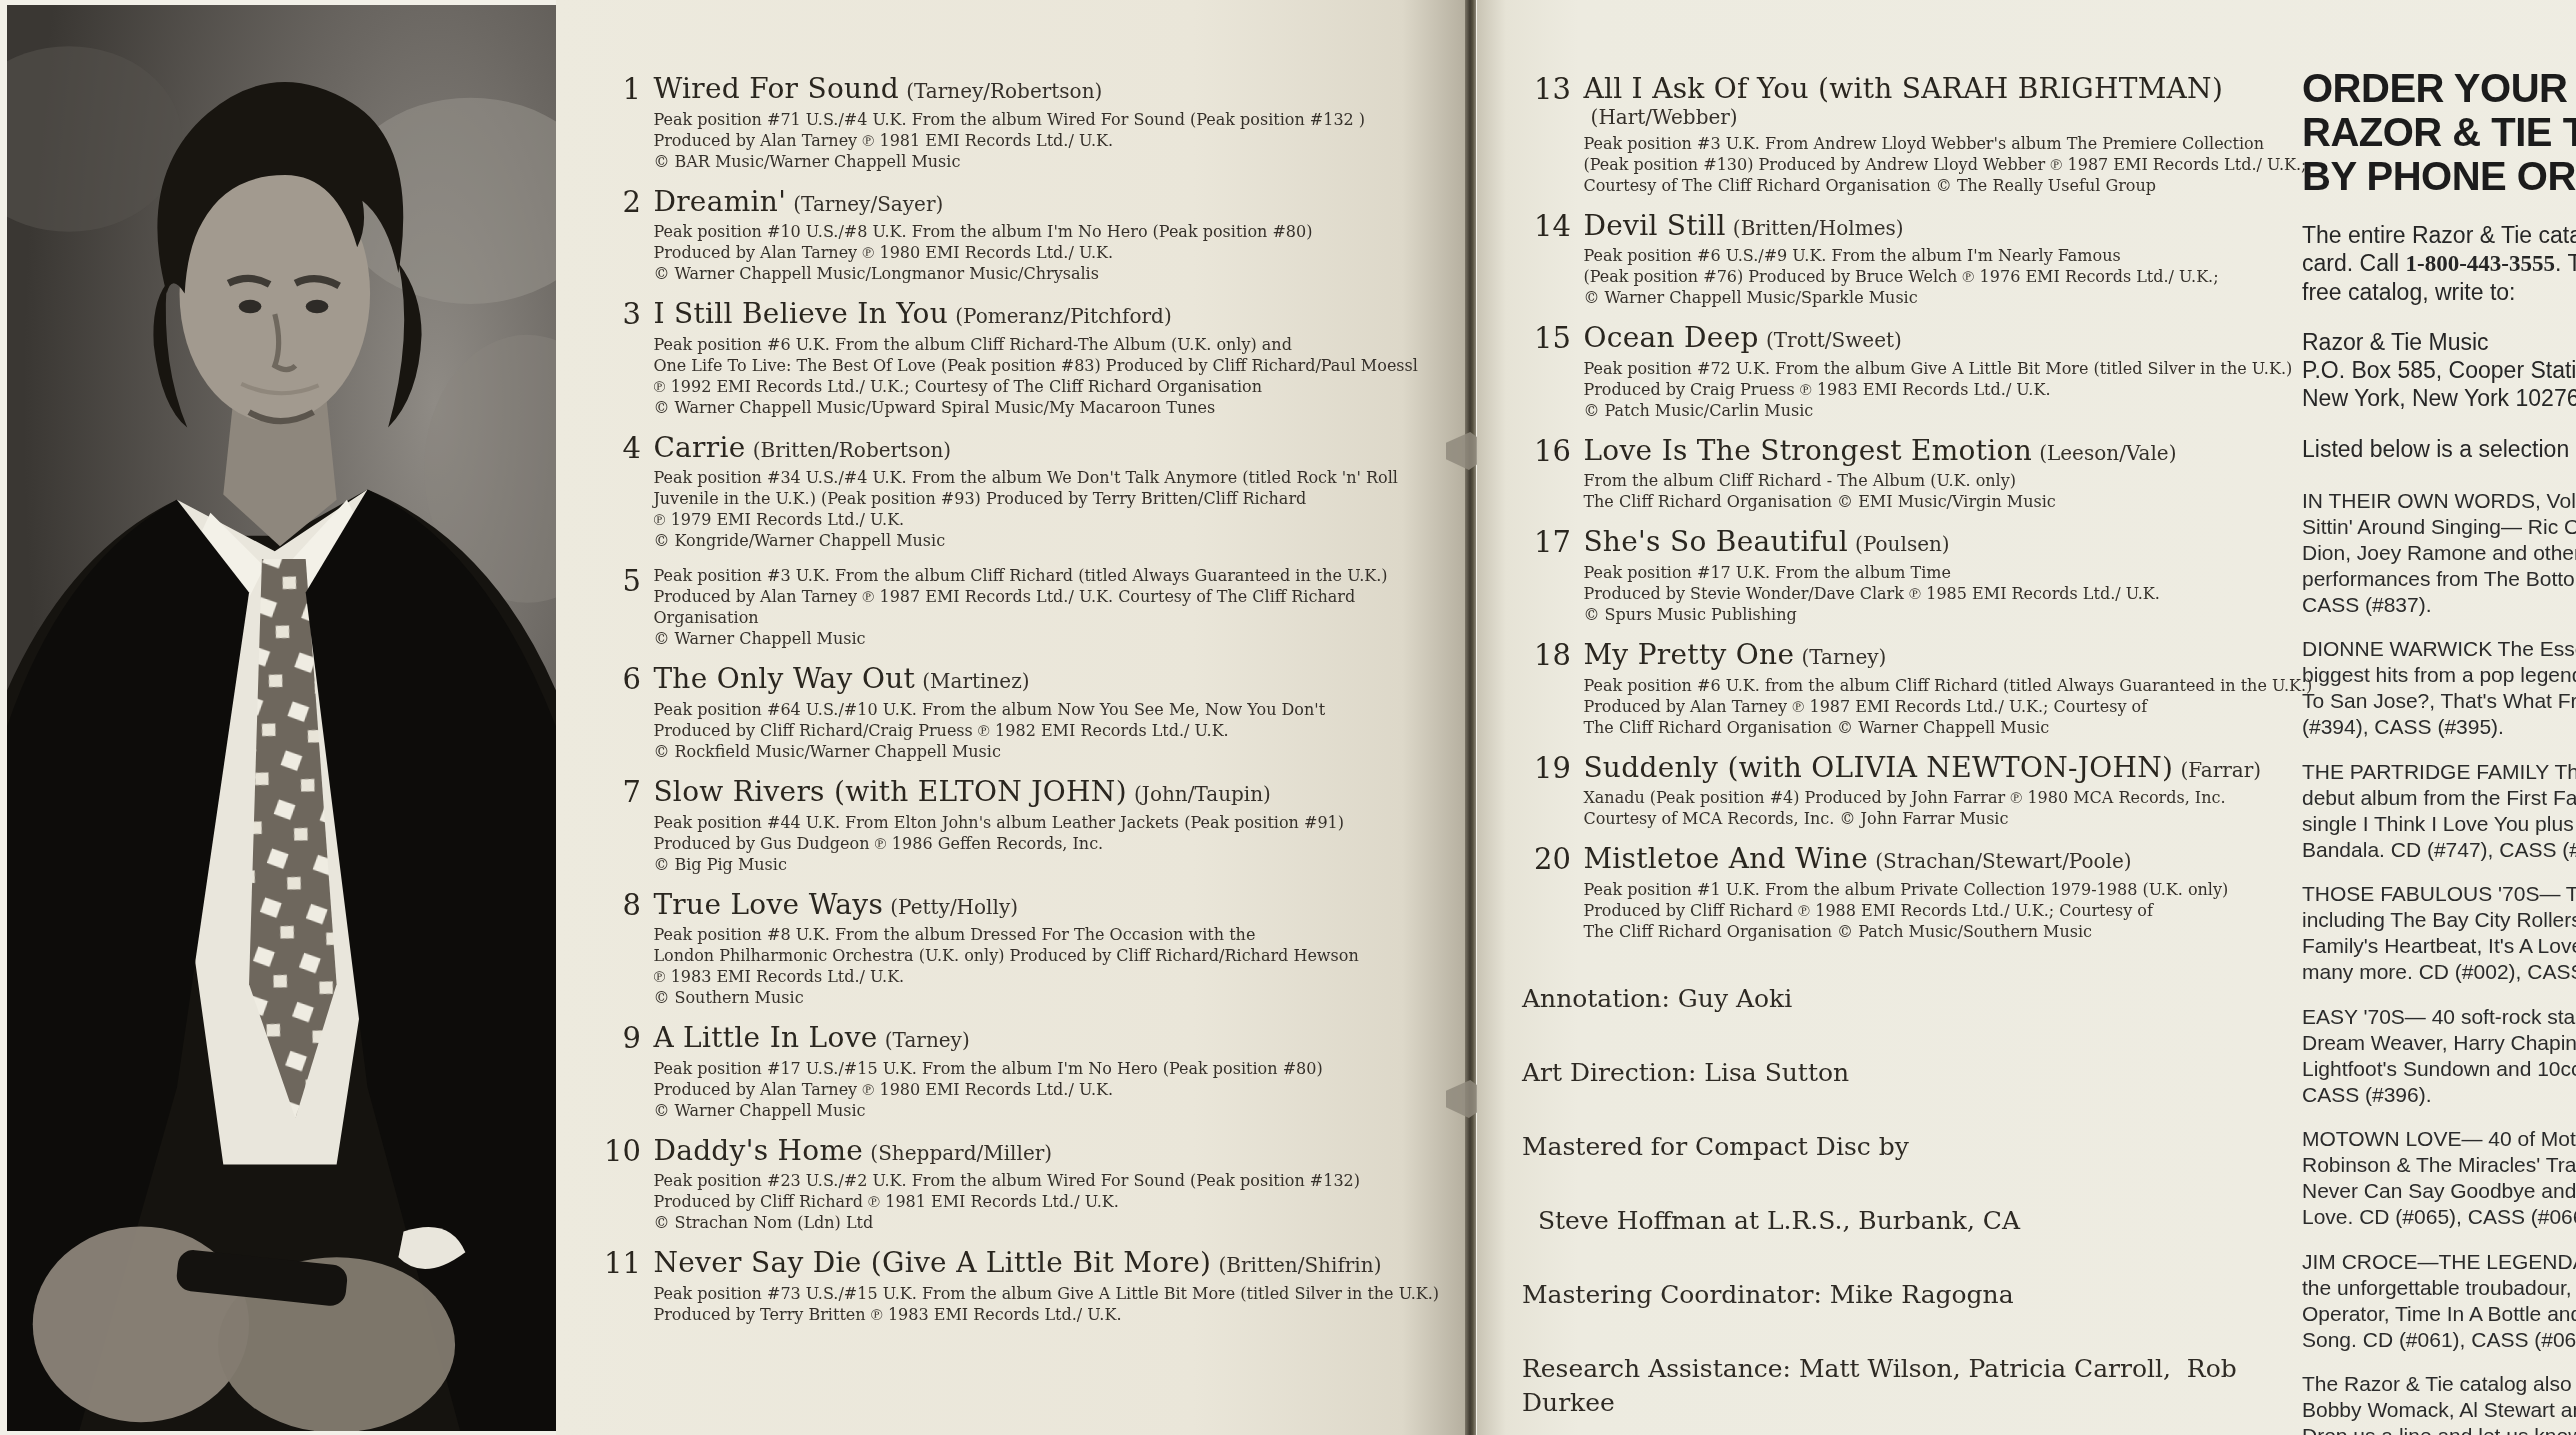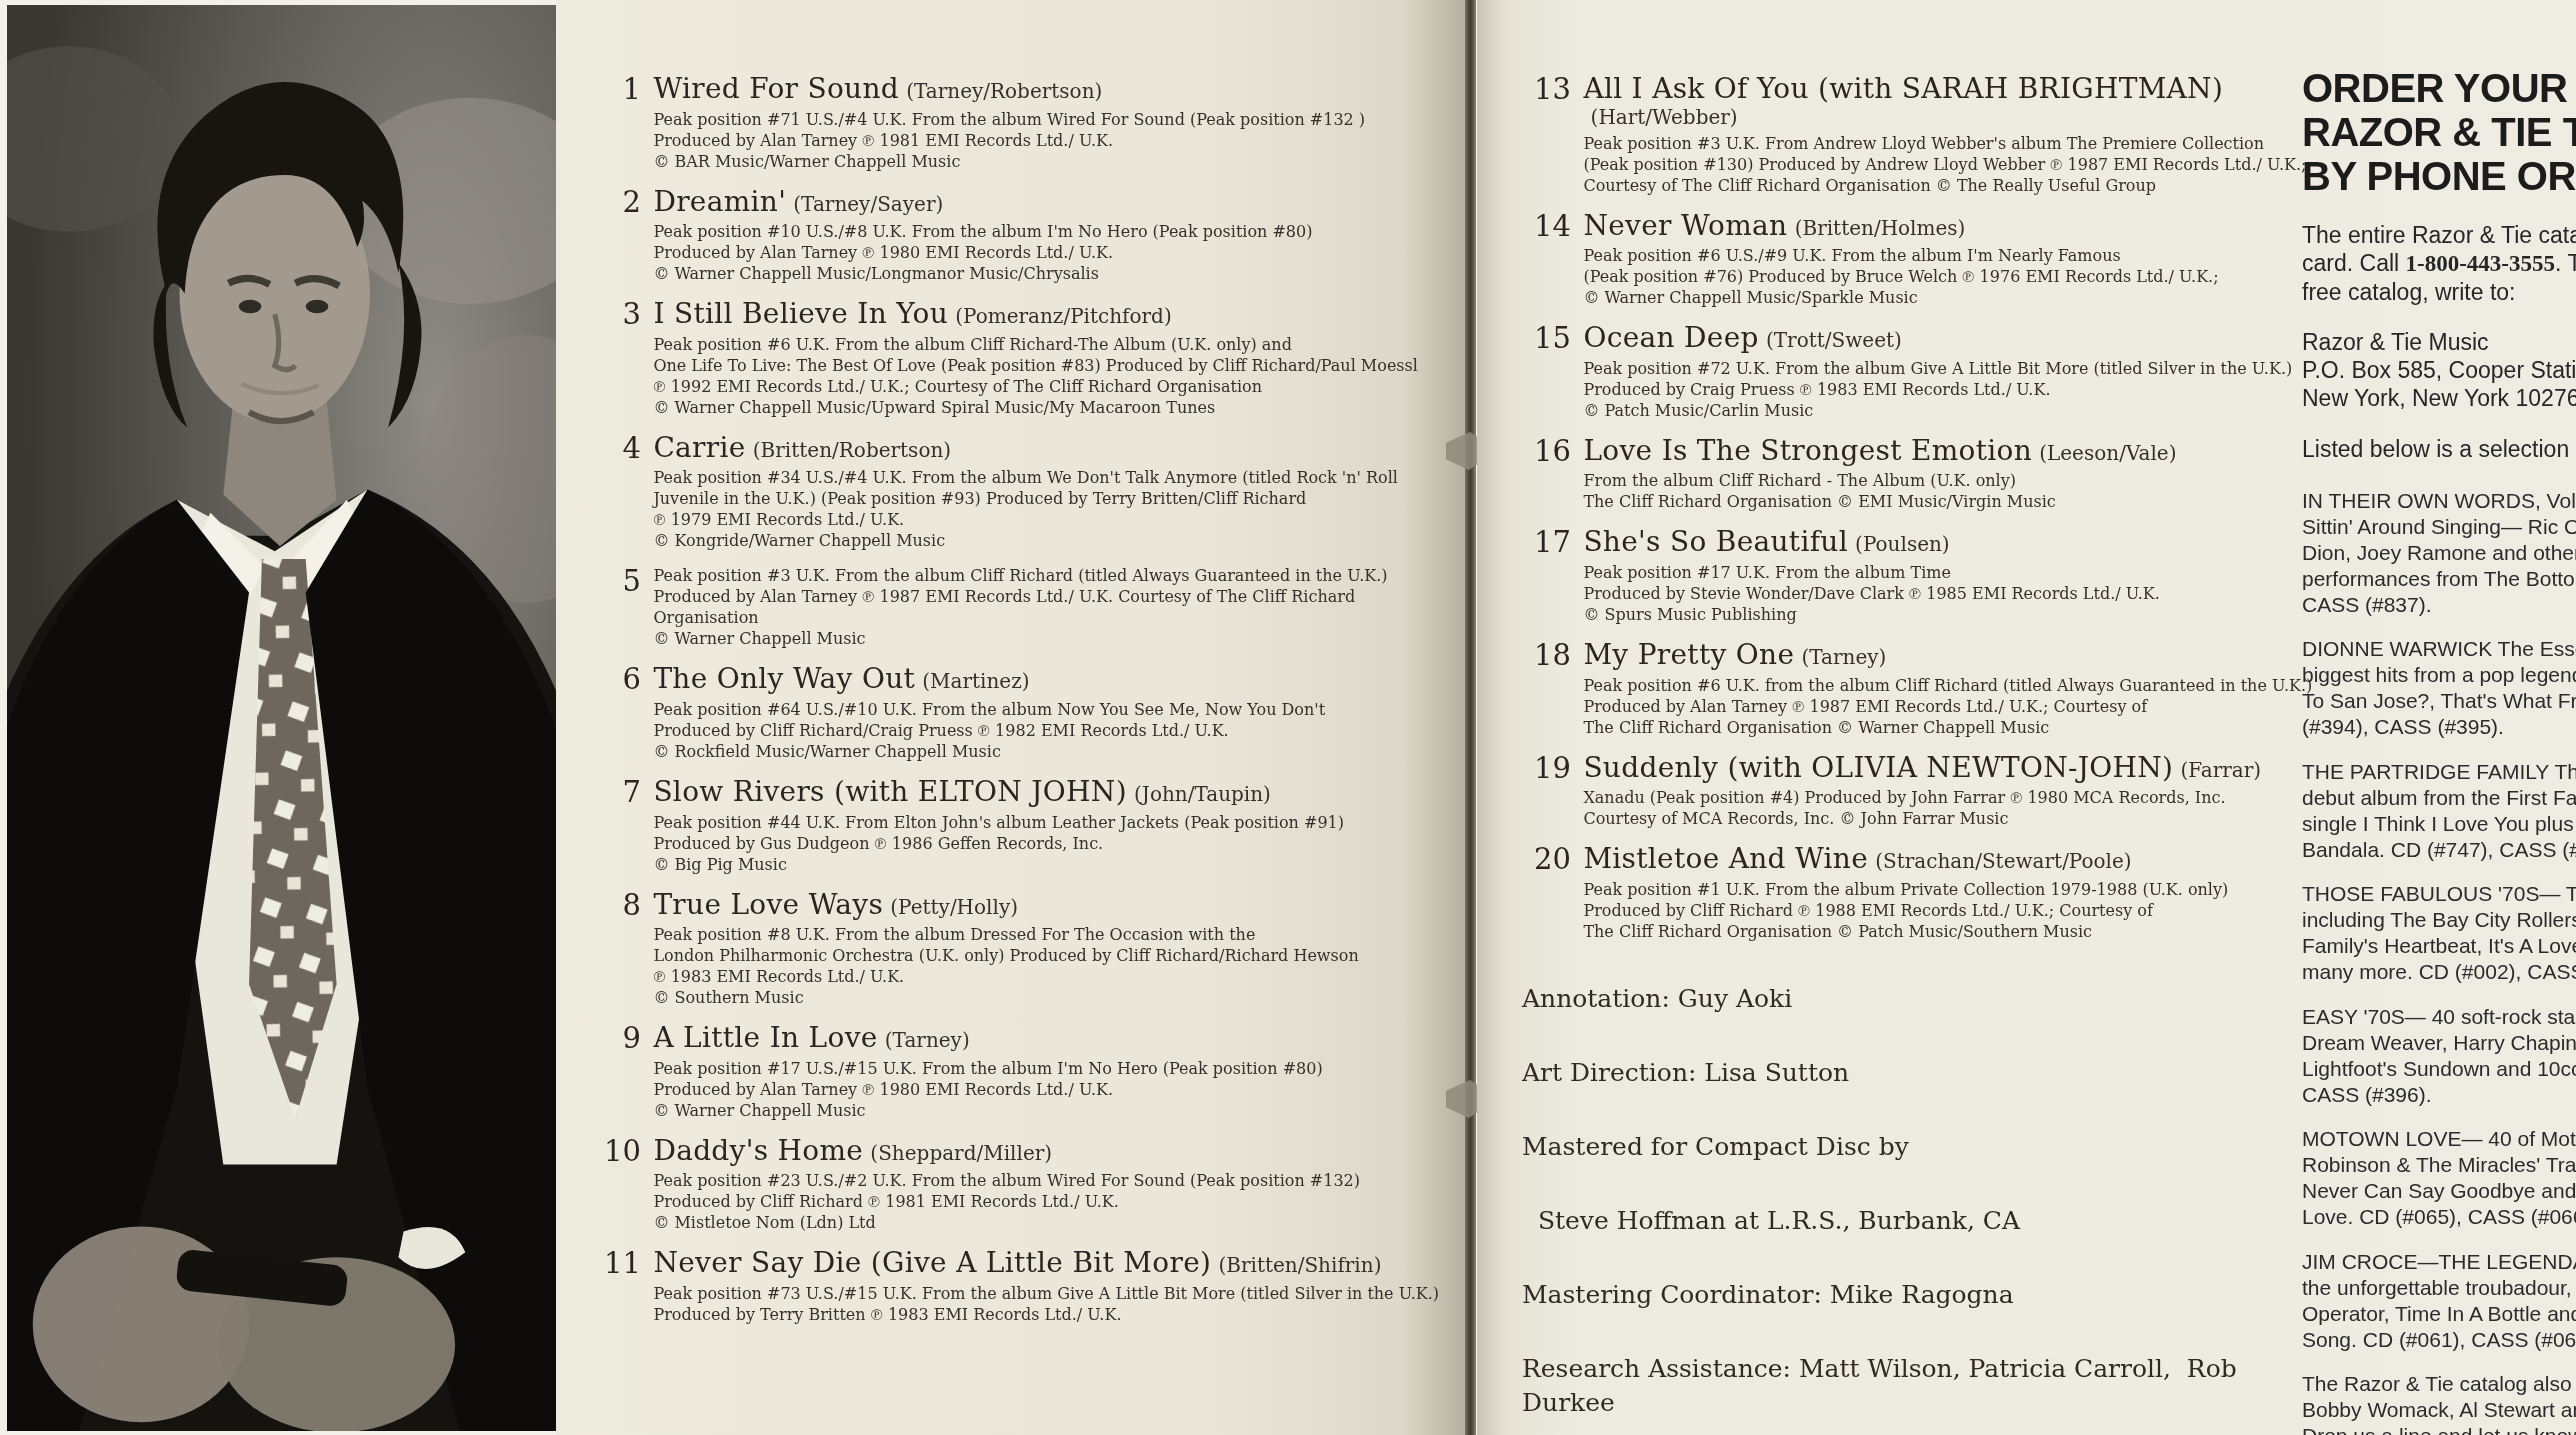--- a/index.html
+++ b/index.html
@@ -247,21 +247,21 @@
 
   <div class="track">
     <div class="t-num">10</div>
     <div>
       <div class="t-head">
         <span class="t-title">Daddy's Home</span><span class="t-writers">(Sheppard/Miller)</span>
       </div>
       <div class="t-details">
             <div class="t-line">Peak position #23 U.S./#2 U.K. From the album Wired For Sound (Peak position #132)</div>
             <div class="t-line">Produced by Cliff Richard ℗ 1981 EMI Records Ltd./ U.K.</div>
-            <div class="t-line">© Mistletoe Nom (Ldn) Ltd</div>
+            <div class="t-line">© Strachan Nom (Ldn) Ltd</div>
           </div>
     </div>
   </div>
 
   <div class="track">
     <div class="t-num">11</div>
     <div>
       <div class="t-head">
         <span class="t-title">Never Say Die (Give A Little Bit More)</span><span class="t-writers">(Britten/Shifrin)</span>
       </div>
@@ -293,21 +293,21 @@
               <div class="t-line">(Peak position #130) Produced by Andrew Lloyd Webber ℗ 1987 EMI Records Ltd./ U.K.;</div>
               <div class="t-line">Courtesy of The Cliff Richard Organisation  © The Really Useful Group</div>
             </div>
     </div>
   </div>
 
   <div class="track">
     <div class="t-num">14</div>
     <div>
       <div class="t-head">
-        <span class="t-title">Never Woman</span><span class="t-writers">(Britten/Holmes)</span>
+        <span class="t-title">Devil Still</span><span class="t-writers">(Britten/Holmes)</span>
       </div>
       <div class="t-details">
               <div class="t-line">Peak position #6 U.S./#9 U.K. From the album I'm Nearly Famous</div>
               <div class="t-line">(Peak position #76) Produced by Bruce Welch ℗ 1976 EMI Records Ltd./ U.K.;</div>
               <div class="t-line">© Warner Chappell Music/Sparkle Music</div>
             </div>
     </div>
   </div>
 
   <div class="track">

